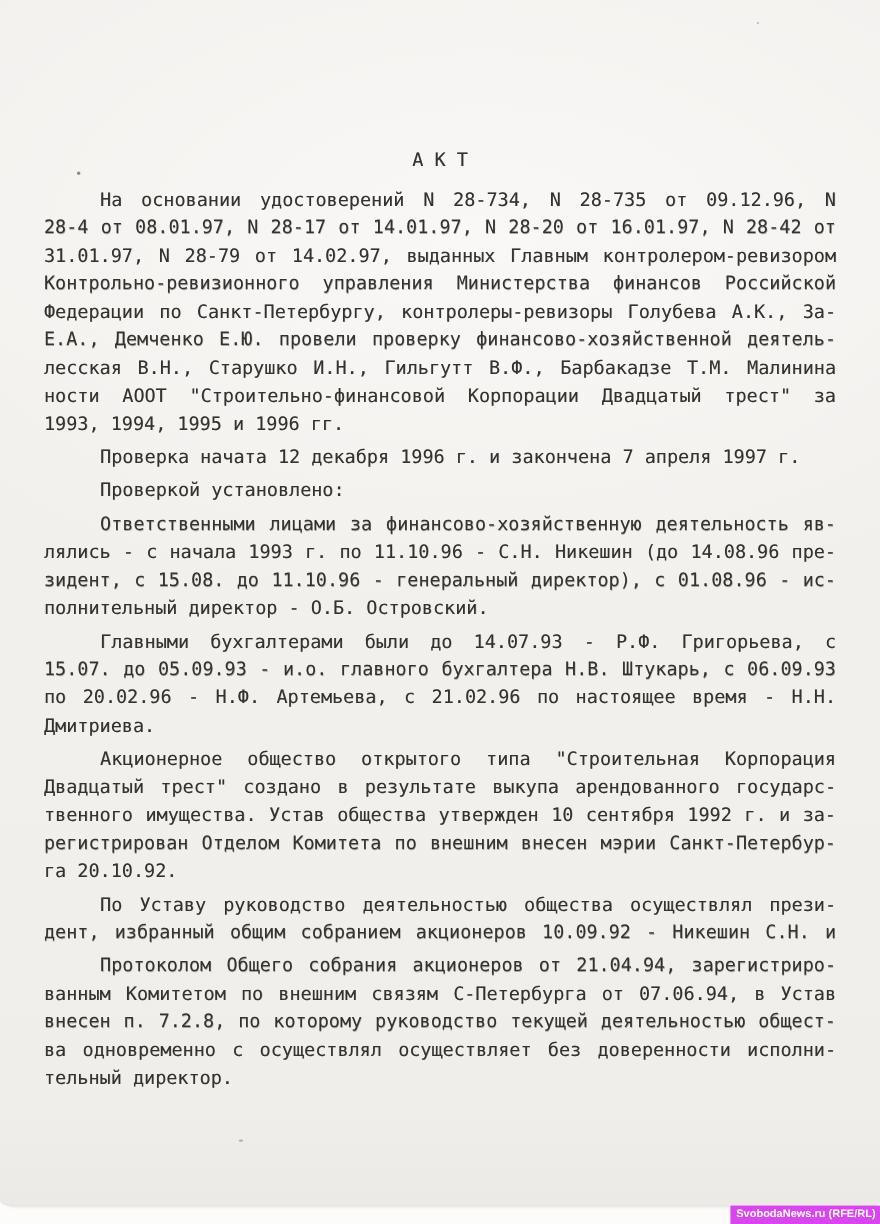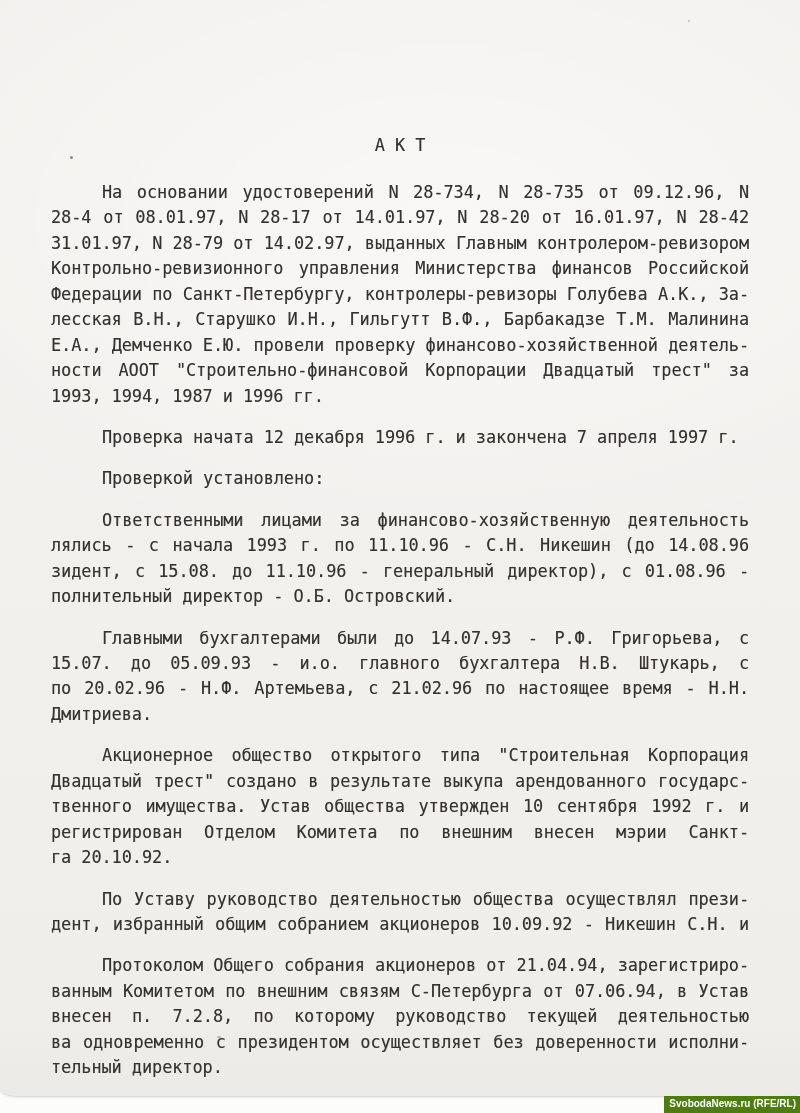--- a/index.html
+++ b/index.html
@@ -42,21 +42,21 @@
   }
   .doc {
     position: absolute;
     top: 164px;
     left: 35px;
     width: 730px;
     font-size: 16.8px;
     color: #34322f;
     text-shadow: 0.3px 0.3px 0 rgba(52,50,47,0.4);
   }
-  .para { margin: 16px; padding: 0; }
+  .para { margin: 5px; padding: 0; }
   .line {
     height: 25.45px;
     line-height: 25.45px;
     overflow: hidden;
     text-align: left;
     white-space: normal;
   }
   .line.just {
     text-align: justify;
     text-align-last: justify;
@@ -71,21 +71,21 @@
     border-radius: 50%;
   }
   .speck.s1 { left: 70px; top: 156px; width: 3px; height: 3px; }
   .speck.s2 { left: 217px; top: 1036px; width: 4px; height: 2px; opacity: .6; }
   .speck.s3 { left: 688px; top: 20px; width: 2px; height: 2px; opacity: .5; }
   
   .watermark {
     position: absolute;
     right: 0;
     bottom: 0;
-    background: #4d7c0f;
+    background: #d946ef;
     color: #ffffff;
     font-family: "Liberation Sans", sans-serif;
     font-weight: bold;
     font-size: 10px;
     line-height: 12px;
     padding: 2px 4px 3px 5px;
     letter-spacing: 0px;
     margin-left: 32px;
   }
 </style>
@@ -95,24 +95,24 @@
 <div class="paper">
   <div class="title">А К Т</div>
 
   <div class="doc">
       <div class="para">
         <div class="line indent just">На основании удостоверений N 28-734, N 28-735 от 09.12.96, N</div>
         <div class="line just">28-4 от 08.01.97, N 28-17 от 14.01.97, N 28-20 от 16.01.97, N 28-42 от</div>
         <div class="line just">31.01.97, N 28-79 от 14.02.97, выданных Главным контролером-ревизором</div>
         <div class="line just">Контрольно-ревизионного управления Министерства финансов Российской</div>
         <div class="line just">Федерации по Санкт-Петербургу, контролеры-ревизоры Голубева А.К., За-</div>
+        <div class="line just">Е.А., Демченко Е.Ю. провели проверку финансово-хозяйственной деятель-</div>
         <div class="line just">лесская В.Н., Старушко И.Н., Гильгутт В.Ф., Барбакадзе Т.М. Малинина</div>
-        <div class="line just">Е.А., Демченко Е.Ю. провели проверку финансово-хозяйственной деятель-</div>
         <div class="line just">ности АООТ "Строительно-финансовой Корпорации Двадцатый трест" за</div>
-        <div class="line">1993, 1994, 1987 и 1996 гг.</div>
+        <div class="line">1993, 1994, 1995 и 1996 гг.</div>
       </div>
       <div class="para">
         <div class="line indent">Проверка начата 12 декабря 1996 г. и закончена 7 апреля 1997 г.</div>
       </div>
       <div class="para">
         <div class="line indent">Проверкой установлено:</div>
       </div>
       <div class="para">
         <div class="line indent just">Ответственными лицами за финансово-хозяйственную деятельность яв-</div>
         <div class="line just">лялись - с начала 1993 г. по 11.10.96 - С.Н. Никешин (до 14.08.96 пре-</div>
@@ -133,21 +133,21 @@
         <div class="line">га 20.10.92.</div>
       </div>
       <div class="para">
         <div class="line indent just">По Уставу руководство деятельностью общества осуществлял прези-</div>
         <div class="line just">дент, избранный общим собранием акционеров 10.09.92 - Никешин С.Н. и</div>
       </div>
       <div class="para">
         <div class="line indent just">Протоколом Общего собрания акционеров от 21.04.94, зарегистриро-</div>
         <div class="line just">ванным Комитетом по внешним связям С-Петербурга от 07.06.94, в Устав</div>
         <div class="line just">внесен п. 7.2.8, по которому руководство текущей деятельностью общест-</div>
-        <div class="line just">ва одновременно с президентом осуществляет без доверенности исполни-</div>
+        <div class="line just">ва одновременно с осуществлял осуществляет без доверенности исполни-</div>
         <div class="line">тельный директор.</div>
       </div>
     </div>
 
   <div class="speck s1"></div>
   <div class="speck s2"></div>
   <div class="speck s3"></div>
 </div>
 
 <div class="watermark">SvobodaNews.ru (RFE/RL)</div>

